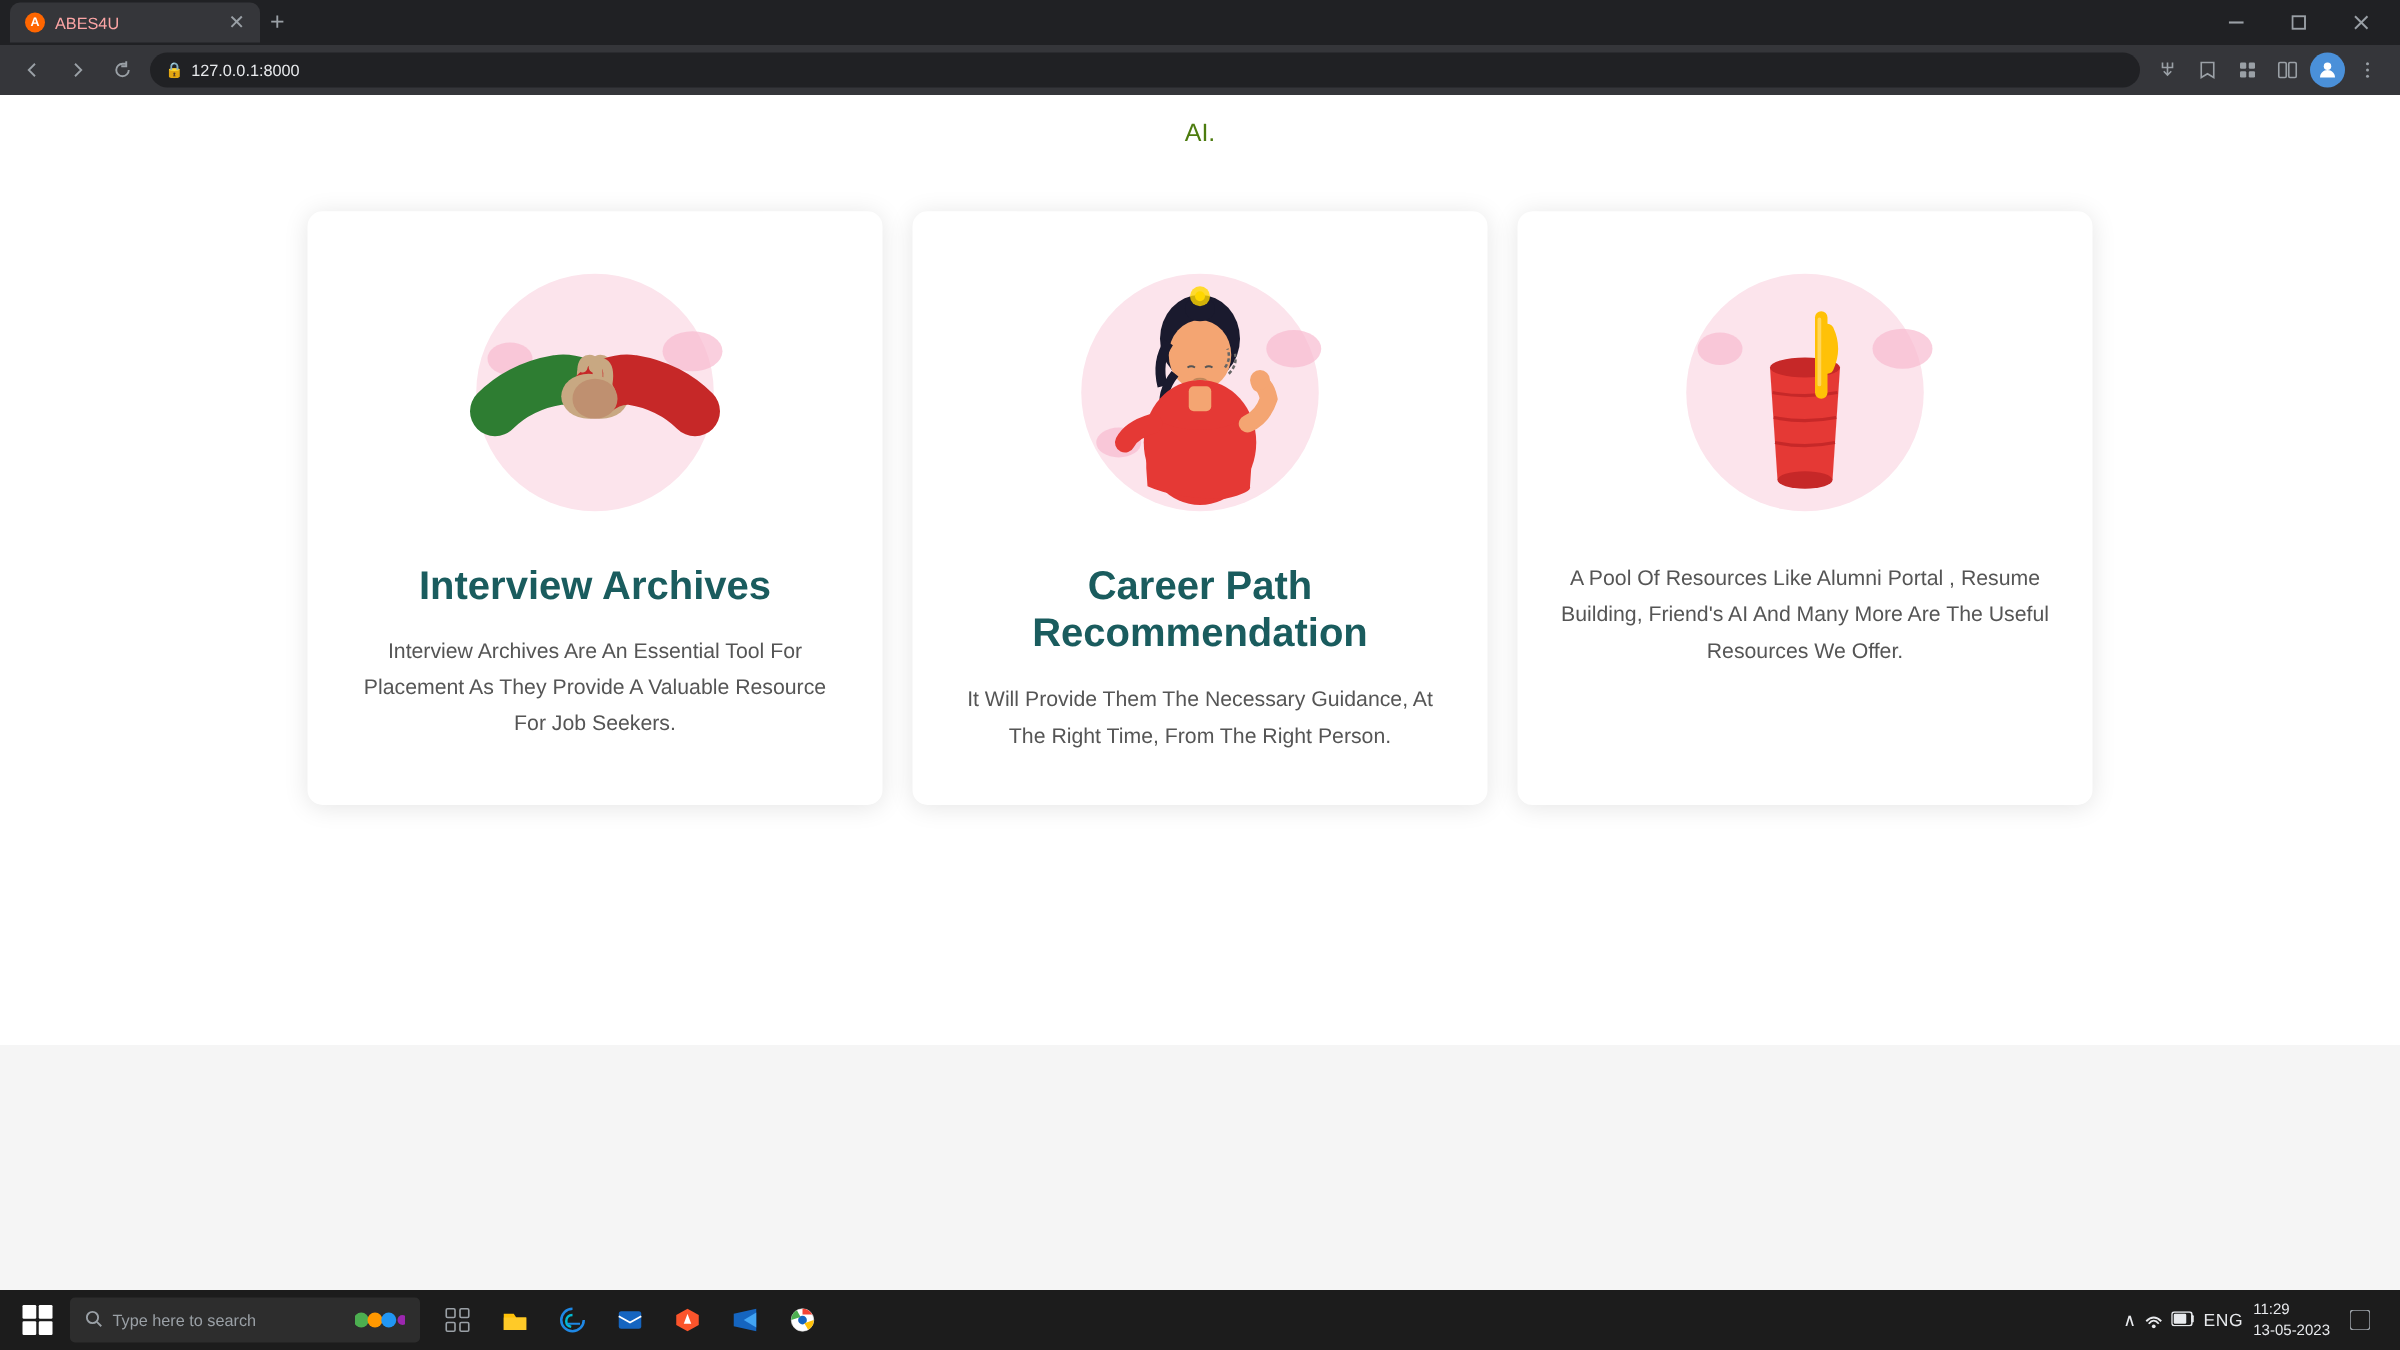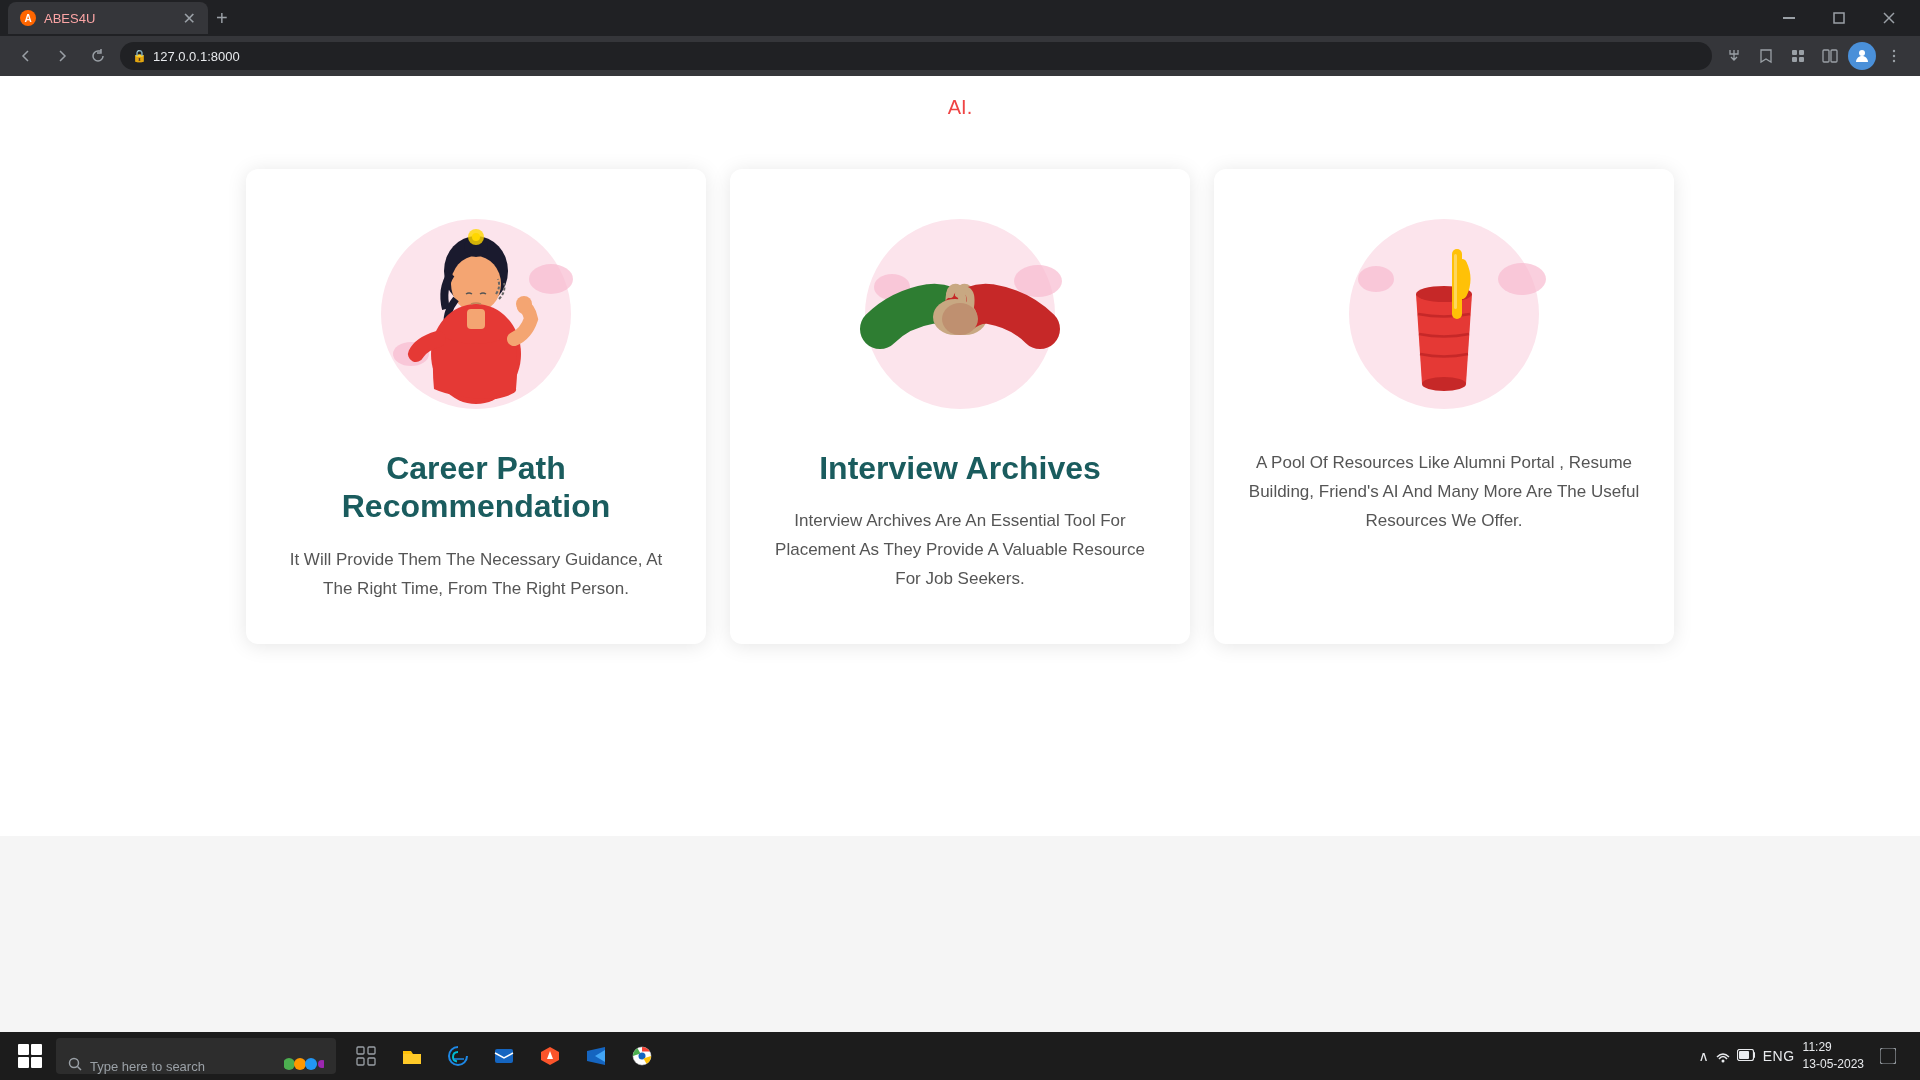--- a/index.html
+++ b/index.html
@@ -152,21 +152,21 @@
     
     .page-content {
       background: white;
       min-height: 760px;
     }
 
     .ai-label {
       text-align: center;
       padding: 20px 0 10px;
       font-size: 20px;
-      color: #ef4444;
+      color: #4d7c0f;
     }
 
     .cards-section {
       display: flex;
       justify-content: center;
       gap: 24px;
       padding: 40px 60px 60px;
     }
 
     .card {
@@ -235,21 +235,21 @@
       gap: 2px;
     }
 
     .start-icon span {
       background: white;
       border-radius: 1px;
     }
 
     .taskbar-search {
       display: flex;
-      align-items: flex-end;
+      align-items: center;
       background: #2d2d2d;
       border-radius: 4px;
       height: 36px;
       width: 280px;
       padding: 0 12px;
       gap: 8px;
     }
 
     .search-icon-tb {
       color: #9aa0a6;
@@ -413,20 +413,51 @@
   </div>
 </div>
 
 <div class="page-content">
   <div class="ai-label">AI.</div>
 
   <div class="cards-section">
 
     <div class="card">
       <div class="card-illustration">
+        <svg class="interview-svg" viewBox="0 0 220 220" xmlns="http://www.w3.org/2000/svg">
+
+          <circle cx="110" cy="115" r="95" fill="#fce4ec"></circle>
+
+          <ellipse cx="188" cy="82" rx="24" ry="16" fill="#f8bbd0" opacity="0.7"></ellipse>
+          <ellipse cx="42" cy="88" rx="18" ry="13" fill="#f8bbd0" opacity="0.7"></ellipse>
+
+          <path d="M30 130 Q50 110 80 105 Q95 103 110 115" stroke="#2e7d32" stroke-width="40" fill="none" stroke-linecap="round"></path>
+
+          <ellipse cx="115" cy="118" rx="22" ry="18" fill="#c8a882"></ellipse>
+
+          <path d="M100 108 Q98 95 103 92 Q108 89 111 95" stroke="#c8a882" stroke-width="8" fill="none" stroke-linecap="round"></path>
+          <path d="M108 105 Q107 91 113 89 Q119 88 120 95" stroke="#c8a882" stroke-width="8" fill="none" stroke-linecap="round"></path>
+          <path d="M116 106 Q116 92 122 91 Q128 91 128 98" stroke="#c8a882" stroke-width="7" fill="none" stroke-linecap="round"></path>
+
+          <path d="M190 130 Q170 110 140 105 Q125 103 110 115" stroke="#c62828" stroke-width="40" fill="none" stroke-linecap="round"></path>
+
+          <ellipse cx="105" cy="118" rx="22" ry="18" fill="#c8a882"></ellipse>
+
+          <path d="M120 108 Q122 95 117 92 Q112 89 109 95" stroke="#c8a882" stroke-width="8" fill="none" stroke-linecap="round"></path>
+          <path d="M112 105 Q113 91 107 89 Q101 88 100 95" stroke="#c8a882" stroke-width="8" fill="none" stroke-linecap="round"></path>
+
+          <ellipse cx="110" cy="120" rx="18" ry="16" fill="#bf9070"></ellipse>
+        </svg>
+      </div>
+      <h2 class="card-title">Interview Archives</h2>
+      <p class="card-desc">Interview Archives Are An Essential Tool For Placement As They Provide A Valuable Resource For Job Seekers.</p>
+    </div>
+
+    <div class="card">
+      <div class="card-illustration">
         <svg class="career-svg" viewBox="0 0 220 220" xmlns="http://www.w3.org/2000/svg">
 
           <circle cx="110" cy="115" r="95" fill="#fce4ec"></circle>
 
           <ellipse cx="185" cy="80" rx="22" ry="15" fill="#f8bbd0" opacity="0.7"></ellipse>
           <ellipse cx="45" cy="155" rx="18" ry="12" fill="#f8bbd0" opacity="0.7"></ellipse>
 
           <ellipse cx="110" cy="72" rx="32" ry="35" fill="#1a1a2e"></ellipse>
 
           <ellipse cx="110" cy="85" rx="25" ry="28" fill="#f4a572"></ellipse>
@@ -453,51 +484,20 @@
           <path d="M105 105 Q110 103 115 105" stroke="#c0875a" stroke-width="1.5" fill="none"></path>
 
           <path d="M130 95 Q135 88 132 80" stroke="#666" stroke-width="2" fill="none" stroke-dasharray="3,2"></path>
           <path d="M133 100 Q140 93 138 84" stroke="#666" stroke-width="2" fill="none" stroke-dasharray="3,2"></path>
 
           <path d="M72 140 Q55 145 50 155" stroke="#e53935" stroke-width="16" fill="none" stroke-linecap="round"></path>
         </svg>
       </div>
       <h2 class="card-title">Career Path Recommendation</h2>
       <p class="card-desc">It Will Provide Them The Necessary Guidance, At The Right Time, From The Right Person.</p>
-    </div>
-
-    <div class="card">
-      <div class="card-illustration">
-        <svg class="interview-svg" viewBox="0 0 220 220" xmlns="http://www.w3.org/2000/svg">
-
-          <circle cx="110" cy="115" r="95" fill="#fce4ec"></circle>
-
-          <ellipse cx="188" cy="82" rx="24" ry="16" fill="#f8bbd0" opacity="0.7"></ellipse>
-          <ellipse cx="42" cy="88" rx="18" ry="13" fill="#f8bbd0" opacity="0.7"></ellipse>
-
-          <path d="M30 130 Q50 110 80 105 Q95 103 110 115" stroke="#2e7d32" stroke-width="40" fill="none" stroke-linecap="round"></path>
-
-          <ellipse cx="115" cy="118" rx="22" ry="18" fill="#c8a882"></ellipse>
-
-          <path d="M100 108 Q98 95 103 92 Q108 89 111 95" stroke="#c8a882" stroke-width="8" fill="none" stroke-linecap="round"></path>
-          <path d="M108 105 Q107 91 113 89 Q119 88 120 95" stroke="#c8a882" stroke-width="8" fill="none" stroke-linecap="round"></path>
-          <path d="M116 106 Q116 92 122 91 Q128 91 128 98" stroke="#c8a882" stroke-width="7" fill="none" stroke-linecap="round"></path>
-
-          <path d="M190 130 Q170 110 140 105 Q125 103 110 115" stroke="#c62828" stroke-width="40" fill="none" stroke-linecap="round"></path>
-
-          <ellipse cx="105" cy="118" rx="22" ry="18" fill="#c8a882"></ellipse>
-
-          <path d="M120 108 Q122 95 117 92 Q112 89 109 95" stroke="#c8a882" stroke-width="8" fill="none" stroke-linecap="round"></path>
-          <path d="M112 105 Q113 91 107 89 Q101 88 100 95" stroke="#c8a882" stroke-width="8" fill="none" stroke-linecap="round"></path>
-
-          <ellipse cx="110" cy="120" rx="18" ry="16" fill="#bf9070"></ellipse>
-        </svg>
-      </div>
-      <h2 class="card-title">Interview Archives</h2>
-      <p class="card-desc">Interview Archives Are An Essential Tool For Placement As They Provide A Valuable Resource For Job Seekers.</p>
     </div>
 
     <div class="card">
       <div class="card-illustration">
         <svg class="resources-svg" viewBox="0 0 220 220" xmlns="http://www.w3.org/2000/svg">
 
           <circle cx="110" cy="115" r="95" fill="#fce4ec"></circle>
 
           <ellipse cx="188" cy="80" rx="24" ry="16" fill="#f8bbd0" opacity="0.7"></ellipse>
           <ellipse cx="42" cy="80" rx="18" ry="13" fill="#f8bbd0" opacity="0.7"></ellipse>

